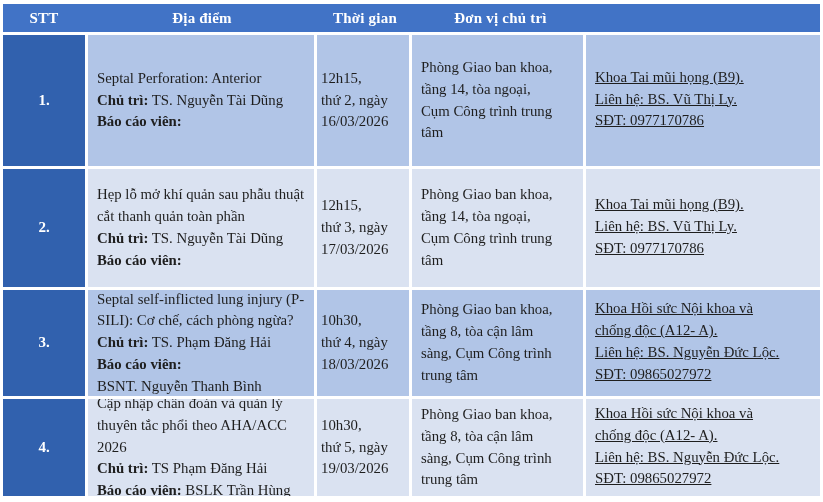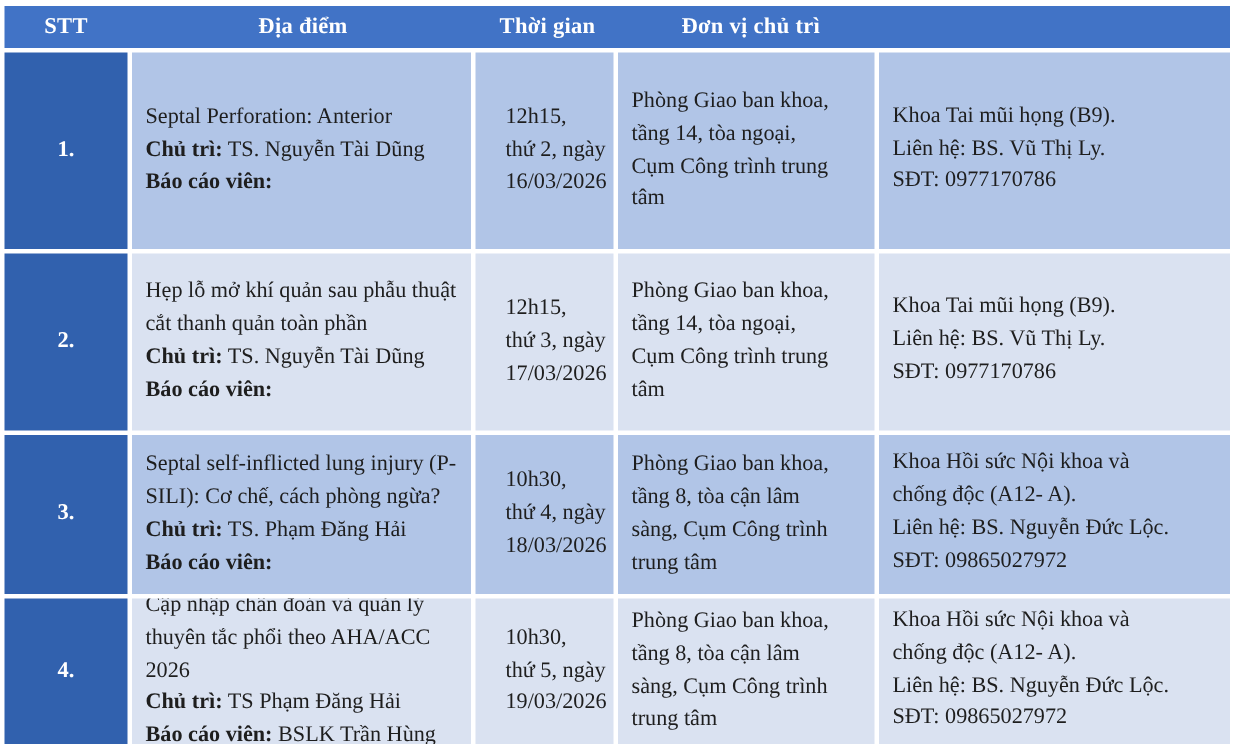--- a/index.html
+++ b/index.html
@@ -67,23 +67,23 @@
     background: #3161ae;
     color: #ffffff;
     font-weight: bold;
     font-size: 15px;
     align-items: center;
     text-align: center;
   }
   .cell.report { padding: 2px 2px 2px 9px; }
   .cell.report > div { white-space: pre-wrap; }
   .cell.report .b { font-weight: bold; }
-  .cell.time     { padding: 2px 2px 2px 20px; white-space: pre-line; }
+  .cell.time     { padding: 2px 2px 2px 4px; white-space: pre-line; }
   .cell.loc      { padding: 2px 2px 2px 9px; white-space: pre-line; }
-  .cell.host     { padding: 0 2px 2px 9px; white-space: pre-line; }
+  .cell.host     { padding: 0 2px 2px 9px; white-space: pre-line; text-decoration: underline; }
 </style>
 </head>
 <body>
 
 <div class="table-wrap">
   <div class="thead grid-cols">
     <div class="th">STT</div>
     <div class="th">Địa điểm</div>
     <div class="th">Thời gian</div>
     <div class="th">Đơn vị chủ trì</div>
@@ -128,20 +128,21 @@
 SĐT: 0977170786</div>
   </div>
 
   <div class="trow grid-cols">
     <div class="cell stt">3.</div>
     <div class="cell report">
           <div><span>Septal self-inflicted lung injury (P-</span></div>
           <div><span>SILI): Cơ chế, cách phòng ngừa?</span></div>
           <div><span class="b">Chủ trì:</span><span> TS. Phạm Đăng Hải</span></div>
           <div><span class="b">Báo cáo viên:</span></div>
+          <div><span>BSNT. Nguyễn Thanh Bình</span></div>
         </div>
     <div class="cell time">10h30,
 thứ 4, ngày
 18/03/2026</div>
     <div class="cell loc">Phòng Giao ban khoa,
 tầng 8, tòa cận lâm
 sàng, Cụm Công trình
 trung tâm</div>
     <div class="cell host">Khoa Hồi sức Nội khoa và
 chống độc (A12- A).

